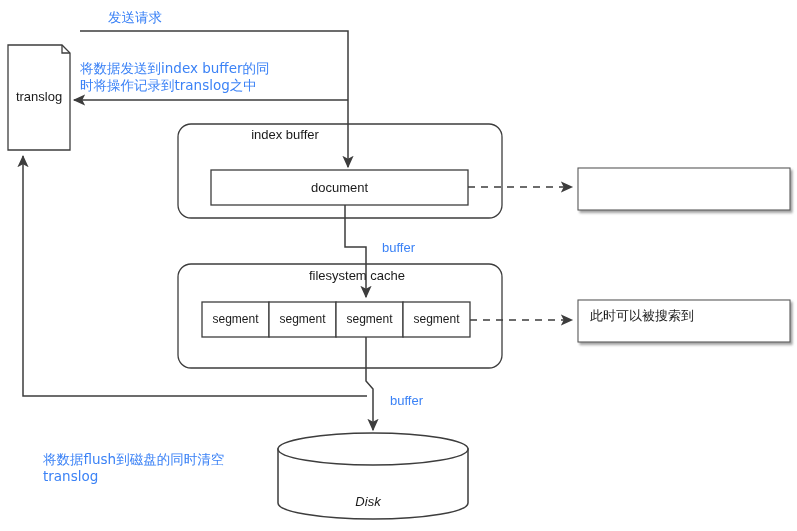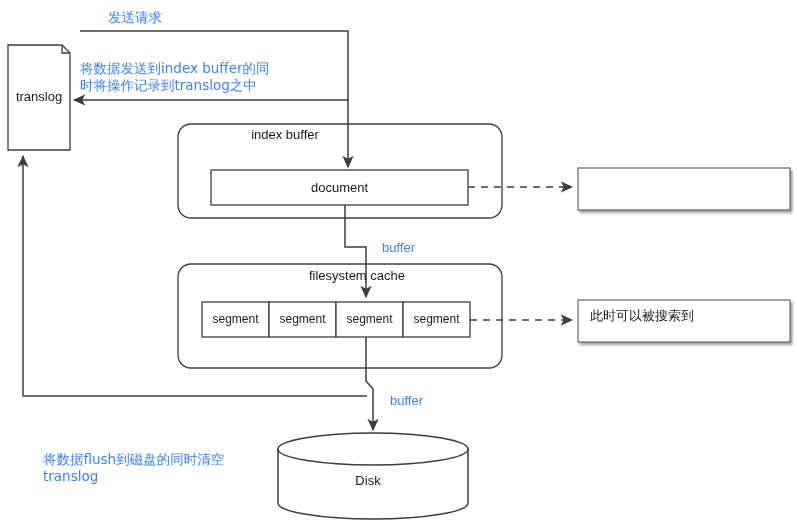--- a/index.html
+++ b/index.html
@@ -141,21 +141,21 @@
 
   <div class="node-text" style="left:211px; top:180px; width:257px;">document</div>
 
   <div class="node-text" style="left:185px; top:268px; width:220px; text-align:right;">filesystem cache</div>
 
   <div class="node-text" style="left:202px; top:312px; width:67px; font-size:12px;">segment</div>
   <div class="node-text" style="left:269px; top:312px; width:67px; font-size:12px;">segment</div>
   <div class="node-text" style="left:336px; top:312px; width:67px; font-size:12px;">segment</div>
   <div class="node-text" style="left:403px; top:312px; width:67px; font-size:12px;">segment</div>
 
-  <div class="node-text" style="left:278px; top:473px; width:180px;">Disk</div>
+  <div class="node-text" style="left:278px; top:494px; width:180px;font-style:italic;">Disk</div>
 
   <div class="lbl lbl-cn" style="left:108px; top:9px;">发送请求</div>
 
   <div class="lbl lbl-cn" style="left:80px; top:60px;">将数据发送到index buffer的同
 时将操作记录到translog之中</div>
 
   <div class="lbl" style="left:382px; top:240px;">buffer</div>
 
   <div class="lbl" style="left:390px; top:393px;">buffer</div>
 

